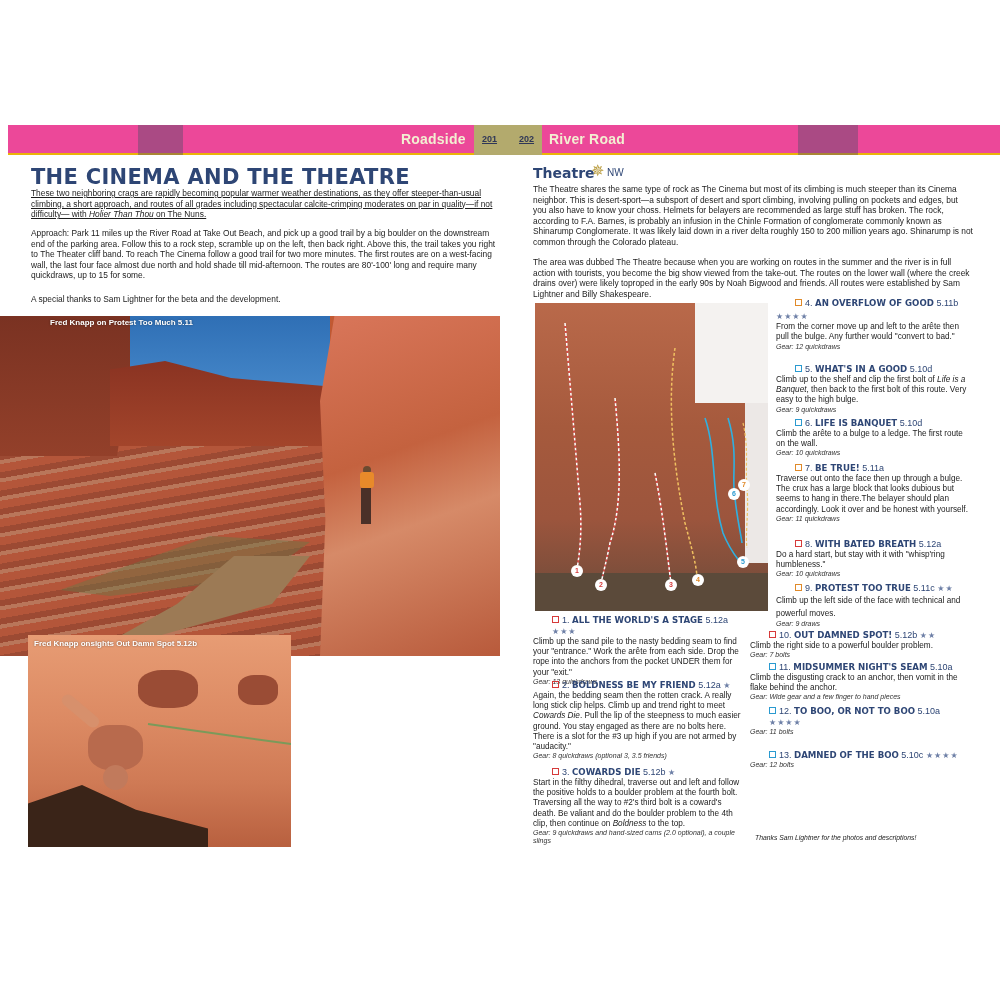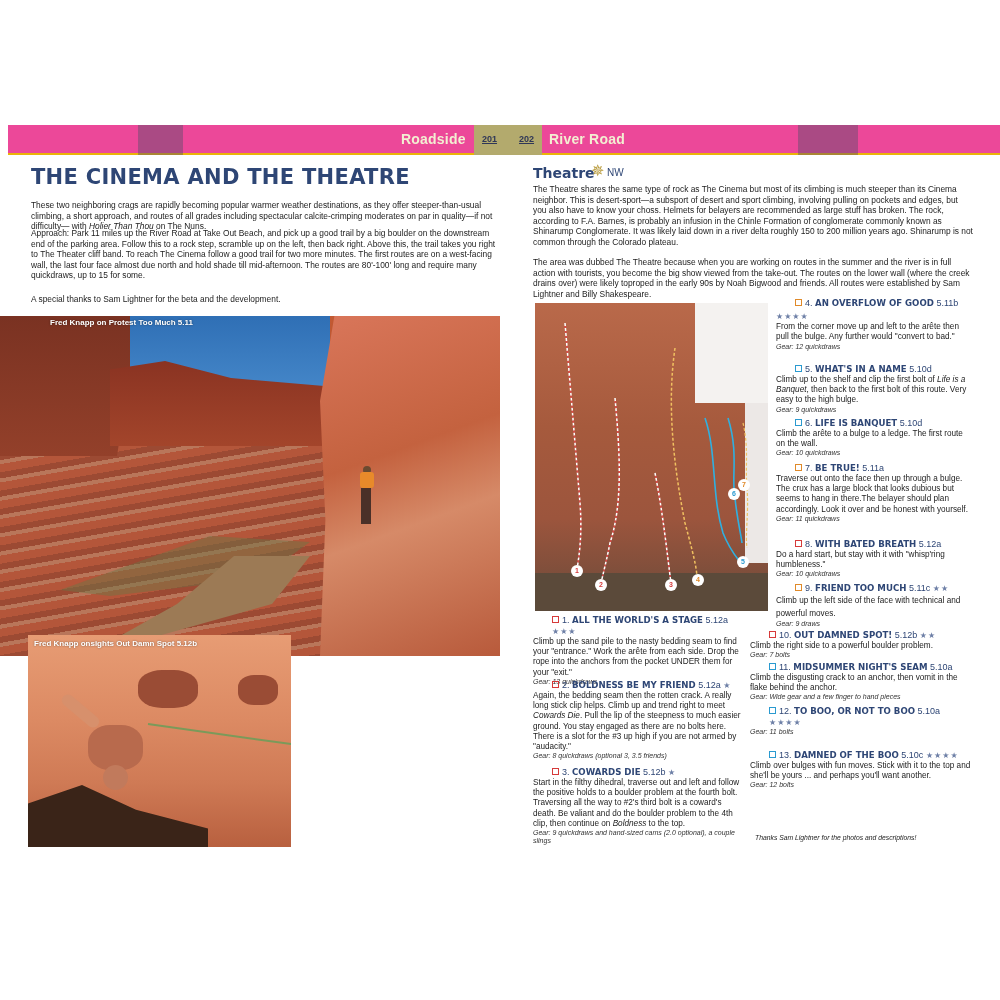--- a/index.html
+++ b/index.html
@@ -121,21 +121,21 @@
   <div class="silhouette" style="left:790px;width:60px;"></div>
   <span class="lbl" style="left:393px;">Roadside</span>
   <div class="tab"></div>
   <span class="pg" style="left:474px;">201</span>
   <span class="pg" style="left:511px;">202</span>
   <span class="lbl" style="left:541px;">River Road</span>
 </div>
 
 <div class="title">THE CINEMA AND THE THEATRE</div>
 
-<div class="para" style="left:31px;top:200px;width:465px;"><span>These two neighboring crags are rapidly becoming popular warmer weather destinations, as they offer steeper-than-usual climbing, a short approach, and routes of all grades including spectacular calcite-crimping moderates on par in quality—if not difficulty— with </span><i>Holier Than Thou</i><span> on The Nuns.</span></div>
+<div class="para" style="left:31px;top:188px;width:465px;text-decoration:underline;"><span>These two neighboring crags are rapidly becoming popular warmer weather destinations, as they offer steeper-than-usual climbing, a short approach, and routes of all grades including spectacular calcite-crimping moderates on par in quality—if not difficulty— with </span><i>Holier Than Thou</i><span> on The Nuns.</span></div>
 
 <div class="para" style="left:31px;top:228px;width:465px;">Approach: Park 11 miles up the River Road at Take Out Beach, and pick up a good trail by a big boulder on the downstream end of the parking area. Follow this to a rock step, scramble up on the left, then back right. Above this, the trail takes you right to The Theater cliff band. To reach The Cinema follow a good trail for two more minutes. The first routes are on a west-facing wall, the last four face almost due north and hold shade till mid-afternoon. The routes are 80'-100' long and require many quickdraws, up to 15 for some.</div>
 
 <div class="para" style="left:31px;top:294px;width:465px;">A special thanks to Sam Lightner for the beta and the development.</div>
 
 <div class="photo p1">
   <div class="slope"></div>
   <div class="sky"></div>
   <div class="cliffL"></div>
   <div class="mesa"></div>
@@ -214,21 +214,21 @@
 </div>
 
 <div class="route" style="left:776px;top:298px;width:195px;">
   <div class="hd"><span class="box" style="border-color:#e08a2a;"></span><span>4.</span> <span class="nm">AN OVERFLOW OF GOOD</span> <span class="gr">5.11b</span></div>
   <div class="stars-line" style="margin-top:3px;">★★★★</div>
   <div>From the corner move up and left to the arête then pull the bulge. Any further would "convert to bad."</div>
   <div class="gear">Gear: 12 quickdraws</div>
 </div>
 
 <div class="route" style="left:776px;top:364px;width:195px;">
-  <div class="hd"><span class="box" style="border-color:#2a9ad0;"></span><span>5.</span> <span class="nm">WHAT'S IN A NAME</span> <span class="gr">5.10d</span></div>
+  <div class="hd"><span class="box" style="border-color:#2a9ad0;"></span><span>5.</span> <span class="nm">WHAT'S IN A GOOD</span> <span class="gr">5.10d</span></div>
   <div><span>Climb up to the shelf and clip the first bolt of </span><i>Life is a Banquet</i><span>, then back to the first bolt of this route. Very easy to the high bulge.</span></div>
   <div class="gear">Gear: 9 quickdraws</div>
 </div>
 
 <div class="route" style="left:776px;top:418px;width:195px;">
   <div class="hd"><span class="box" style="border-color:#2a9ad0;"></span><span>6.</span> <span class="nm">LIFE IS BANQUET</span> <span class="gr">5.10d</span></div>
   <div>Climb the arête to a bulge to a ledge. The first route on the wall.</div>
   <div class="gear">Gear: 10 quickdraws</div>
 </div>
 
@@ -238,21 +238,21 @@
   <div class="gear">Gear: 11 quickdraws</div>
 </div>
 
 <div class="route" style="left:776px;top:539px;width:195px;">
   <div class="hd"><span class="box" style="border-color:#d63a3a;"></span><span>8.</span> <span class="nm">WITH BATED BREATH</span> <span class="gr">5.12a</span></div>
   <div>Do a hard start, but stay with it with "whisp'ring humbleness."</div>
   <div class="gear">Gear: 10 quickdraws</div>
 </div>
 
 <div class="route" style="left:776px;top:583px;width:195px;">
-  <div class="hd"><span class="box" style="border-color:#e08a2a;"></span><span>9.</span> <span class="nm">FRIEND TOO MUCH</span> <span class="gr">5.11c</span> <span class="st">★★</span></div>
+  <div class="hd"><span class="box" style="border-color:#e08a2a;"></span><span>9.</span> <span class="nm">PROTEST TOO TRUE</span> <span class="gr">5.11c</span> <span class="st">★★</span></div>
   <div style="line-height:13px;">Climb up the left side of the face with technical and powerful moves.</div>
   <div class="gear">Gear: 9 draws</div>
 </div>
 
 <div class="route" style="left:750px;top:630px;width:221px;">
   <div class="hd"><span class="box" style="border-color:#d63a3a;"></span><span>10.</span> <span class="nm">OUT DAMNED SPOT!</span> <span class="gr">5.12b</span> <span class="st">★★</span></div>
   <div>Climb the right side to a powerful boulder problem.</div>
   <div class="gear">Gear: 7 bolts</div>
 </div>
 
@@ -262,17 +262,16 @@
   <div class="gear">Gear: Wide gear and a few finger to hand pieces</div>
 </div>
 
 <div class="route" style="left:750px;top:706px;width:221px;">
   <div class="hd"><span class="box" style="border-color:#2a9ad0;"></span><span>12.</span> <span class="nm">TO BOO, OR NOT TO BOO</span> <span class="gr">5.10a</span> <span class="st">★★★★</span></div>
   <div class="gear">Gear: 11 bolts</div>
 </div>
 
 <div class="route" style="left:750px;top:750px;width:221px;">
   <div class="hd"><span class="box" style="border-color:#2a9ad0;"></span><span>13.</span> <span class="nm">DAMNED OF THE BOO</span> <span class="gr">5.10c</span> <span class="st">★★★★</span></div>
-  <div>Climb over bulges  with fun moves. Stick with it to the top and she'll be yours ... and perhaps you'll want another.</div>
   <div class="gear">Gear: 12 bolts</div>
 </div>
 
 <div class="thanks">Thanks Sam Lightner for the photos and descriptions!</div>
 
 </body></html>

